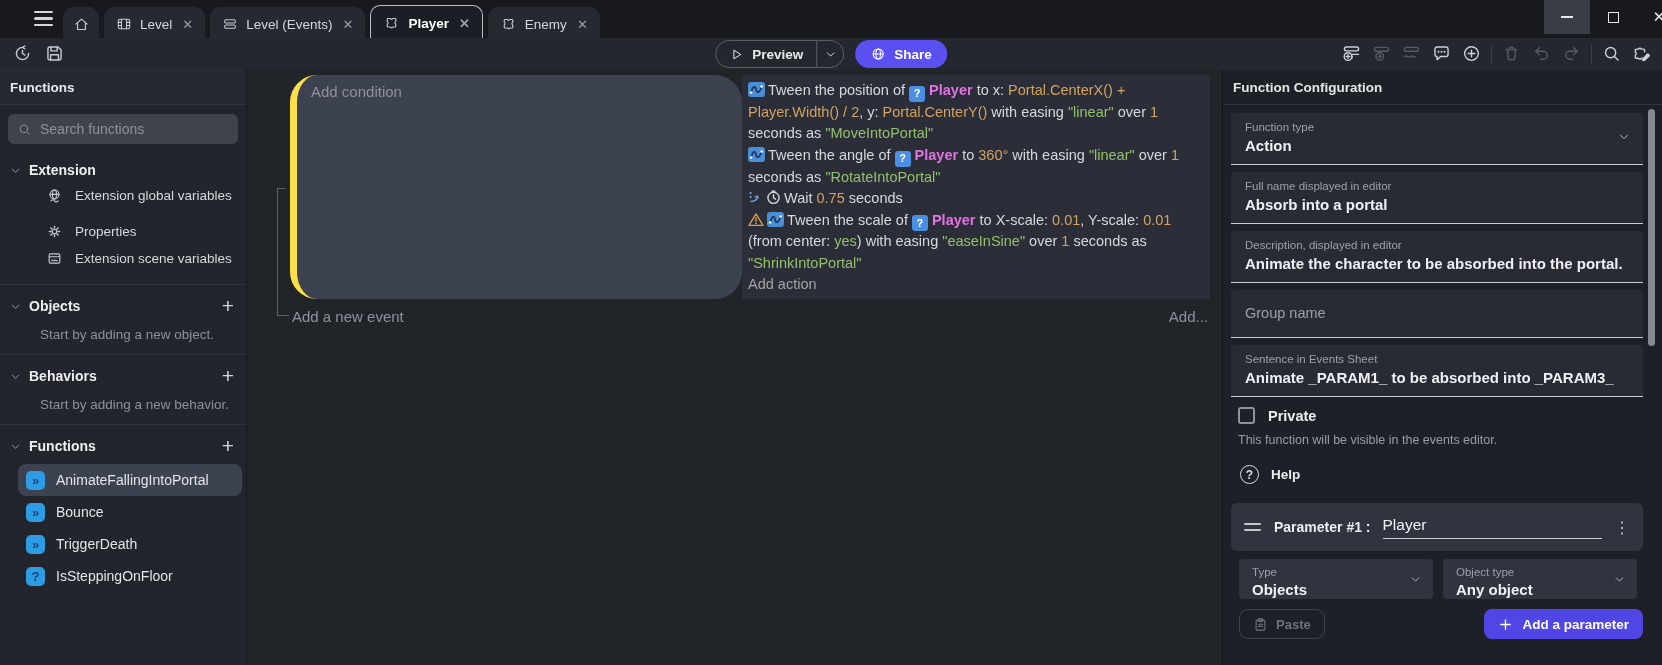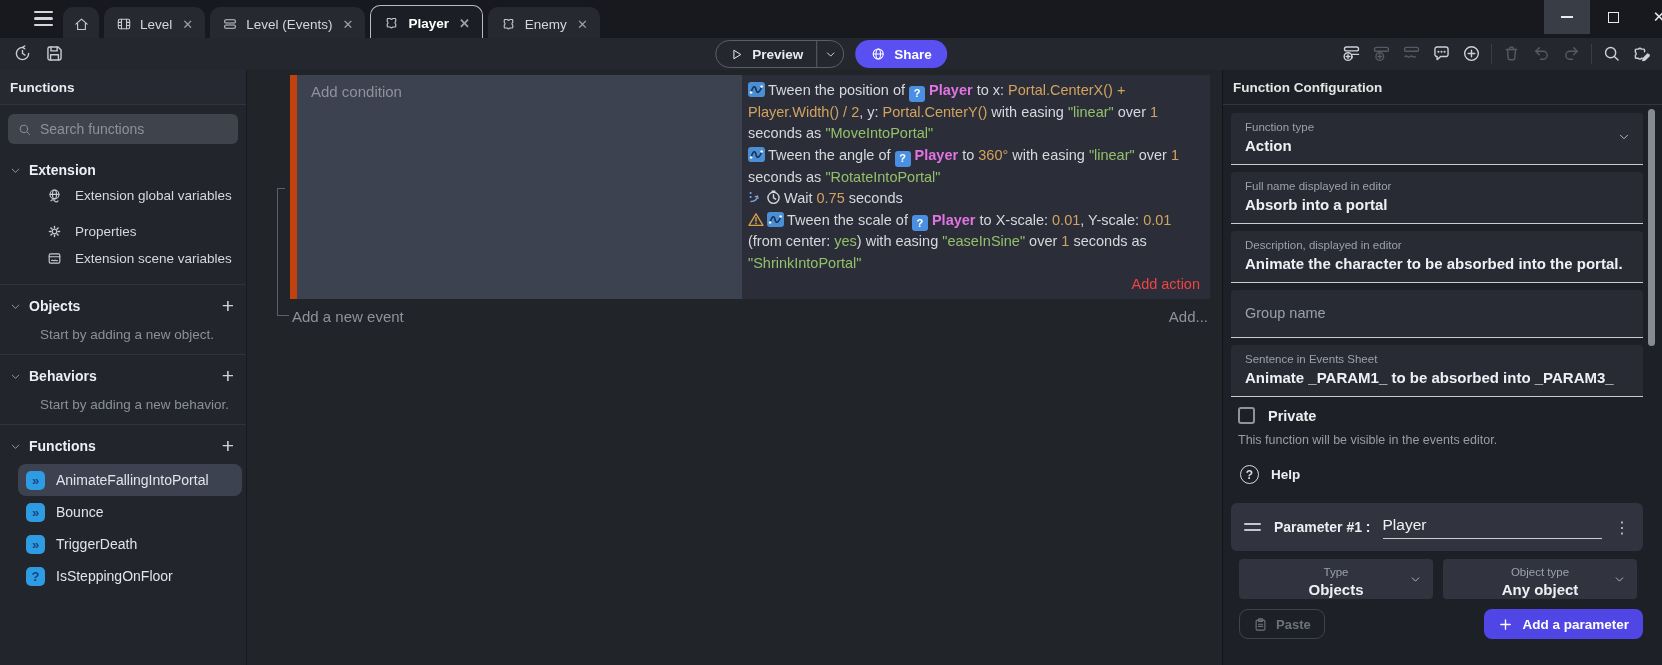--- a/index.html
+++ b/index.html
@@ -61,33 +61,33 @@
   .sb-div { border-top:1px solid #2f333b; margin-top:12px; }
   .fn-row { height:32px; display:flex; align-items:center; gap:11px; margin:0 4px 0 18px; padding-left:8px; border-radius:8px; cursor:pointer; }
   .fn-row.selected { background:#3d4250; }
   .fn-row .fnic { width:19px; height:19px; border-radius:5px; background:#2d9ce2; color:#15427f; font-size:13px; font-weight:900; display:flex; align-items:center; justify-content:center; }
   .fn-row .lbl { font-size:14px; color:#e2e4e9; }
 
   
   .func-bracket { position:absolute; left:30px; top:118px; width:12px; height:128px; border-left:1px solid #5c6069; border-bottom:1px solid #5c6069; }
   .func-bracket::before { content:""; position:absolute; left:0; top:0; width:7px; height:1px; background:#5c6069; }
   .event-block { position:absolute; left:43px; top:5px; width:920px; height:224px; display:flex; }
-  .cond-cell { width:452px; background:#3d4250; border-left:7px solid #c2410c; padding:8px 14px; font-size:15px; color:#8f929b; }
+  .cond-cell { width:452px; background:#3d4250; border-left:7px solid #fde047; padding:8px 14px; font-size:15px; color:#8f929b;border-radius:27px; }
   .act-cell { width:468px; background:#2b2e38; padding:5px 10px 0 6px; font-size:14.5px; line-height:21.5px; color:#d6d8dd; }
   .seg-p { color:#d6d8dd; }
   .seg-e { color:#d2a35f; }
   .seg-s { color:#93c06a; }
   .seg-o { color:#e273e2; font-weight:700; }
   .obj-badge { display:inline-flex; width:16px; height:16px; background:#4a8fe2; border-radius:3px; color:#fff; font-size:11px; font-weight:900; align-items:center; justify-content:center; vertical-align:-2px; margin-right:4px; }
   .ic { display:inline-block; vertical-align:-2px; margin-right:3px; }
   .ic-tween { width:17px; height:15px; background:#4a8fd3; border-radius:3px; padding:1px; }
   .ic-warning { width:16px; height:15px; color:#d9a04a; }
   .ic-clock { width:15px; height:15px; color:#d5d7dc; }
   .ic-async { width:15px; height:15px; color:#7ba3e0; }
-  .add-action { color:#ef4444;text-align:right; }
+  .add-action { color:#a3a3a3; }
   .below-row { position:absolute; left:43px; top:238px; width:920px; display:flex; justify-content:space-between; font-size:15px; color:#8f929b; padding:0 2px; }
 
   
   .panel-title-row { height:35px; line-height:35px; border-bottom:1px solid #33363e; padding-left:10px; font-size:13.5px; font-weight:700; color:#e5e5e5; }
   .panel-scroll { position:relative; padding:8px 19px 0 8px; }
   .pscrollbar { position:absolute; right:7px; top:4px; width:7px; height:237px; background:#868a93; border-radius:4px; }
   .fcard { position:relative; background:#282b33; border-radius:4px 4px 0 0; border-bottom:1.5px solid #caccd3; padding:8px 14px 9px 14px; margin-bottom:7px; }
   .fcard .flabel { font-size:11.5px; color:#9ba0aa; }
   .fcard .fvalue { font-size:15px; font-weight:600; color:#eef0f4; margin-top:4px; min-height:18px; }
   .fcard.sel .chevr { position:absolute; right:12px; top:17px; color:#c3c6cd; }
@@ -101,21 +101,21 @@
   .help-row { display:flex; align-items:center; gap:12px; margin:18px 0 0 9px; cursor:pointer; }
   .qcircle { width:19px; height:19px; border:1.7px solid #dadce2; border-radius:50%; color:#dadce2; font-size:12px; font-weight:700; display:flex; align-items:center; justify-content:center; }
   .help-row .hlabel { font-size:13.5px; font-weight:700; color:#eceef2; }
   .param-card { margin-top:19px; height:48px; background:#31343e; border-radius:6px; display:flex; align-items:center; padding:0 13px; }
   .drag-handle { width:17px; display:flex; flex-direction:column; gap:4px; cursor:grab; }
   .drag-handle i { display:block; height:2px; background:#c3c6cd; border-radius:2px; }
   .param-card .plabel { margin-left:13px; font-size:14px; font-weight:700; color:#eceef2; white-space:nowrap; }
   .param-card input { flex:1; margin:0 12px 0 12px; background:transparent; border:none; outline:none; border-bottom:1.5px solid #c9ccd3; color:#eef0f4; font-size:15.5px; font-family:inherit; padding-bottom:4px; }
   .kebab { color:#c3c6cd; font-size:16px; letter-spacing:0; cursor:pointer; }
   .dd-row { margin-top:8px; display:flex; gap:10px; padding-left:8px; }
-  .dd-card { position:relative; width:194px; height:40px; overflow:hidden; background:#31343e; border-radius:4px; padding:7px 13px 0 13px; cursor:pointer;text-align:center; }
+  .dd-card { position:relative; width:194px; height:40px; overflow:hidden; background:#31343e; border-radius:4px; padding:7px 13px 0 13px; cursor:pointer; }
   .dd-card .flabel { font-size:11.5px; color:#9ba0aa; }
   .dd-card .fvalue { font-size:15px; font-weight:600; color:#eef0f4; margin-top:3px; }
   .dd-card .chevr { position:absolute; right:11px; top:14px; color:#c3c6cd; }
   .bottom-row { margin-top:10px; display:flex; justify-content:space-between; align-items:center; padding-left:8px; }
   .btn-paste { height:30px; display:flex; align-items:center; gap:8px; padding:0 13px; border:1px solid #3f434c; border-radius:9px; color:#6e727d; font-size:13px; font-weight:700; cursor:pointer; }
   .btn-addparam { height:30px; display:flex; align-items:center; gap:9px; padding:0 14px; background:#4f46e5; border-radius:8px; color:#fff; font-size:13.5px; font-weight:700; cursor:pointer; }
 </style>
 </head>
 <body>
 

